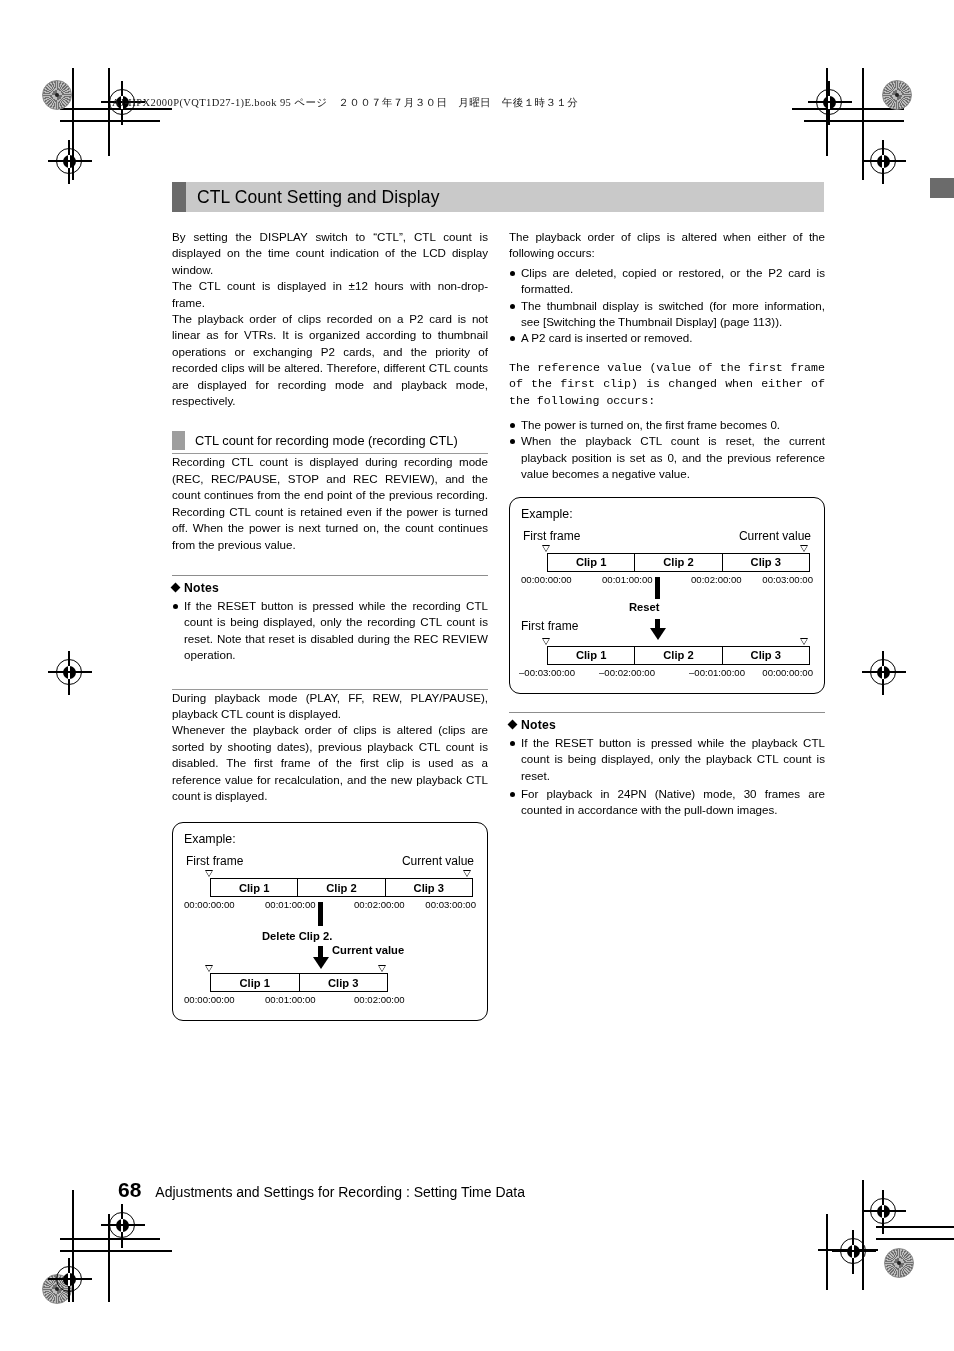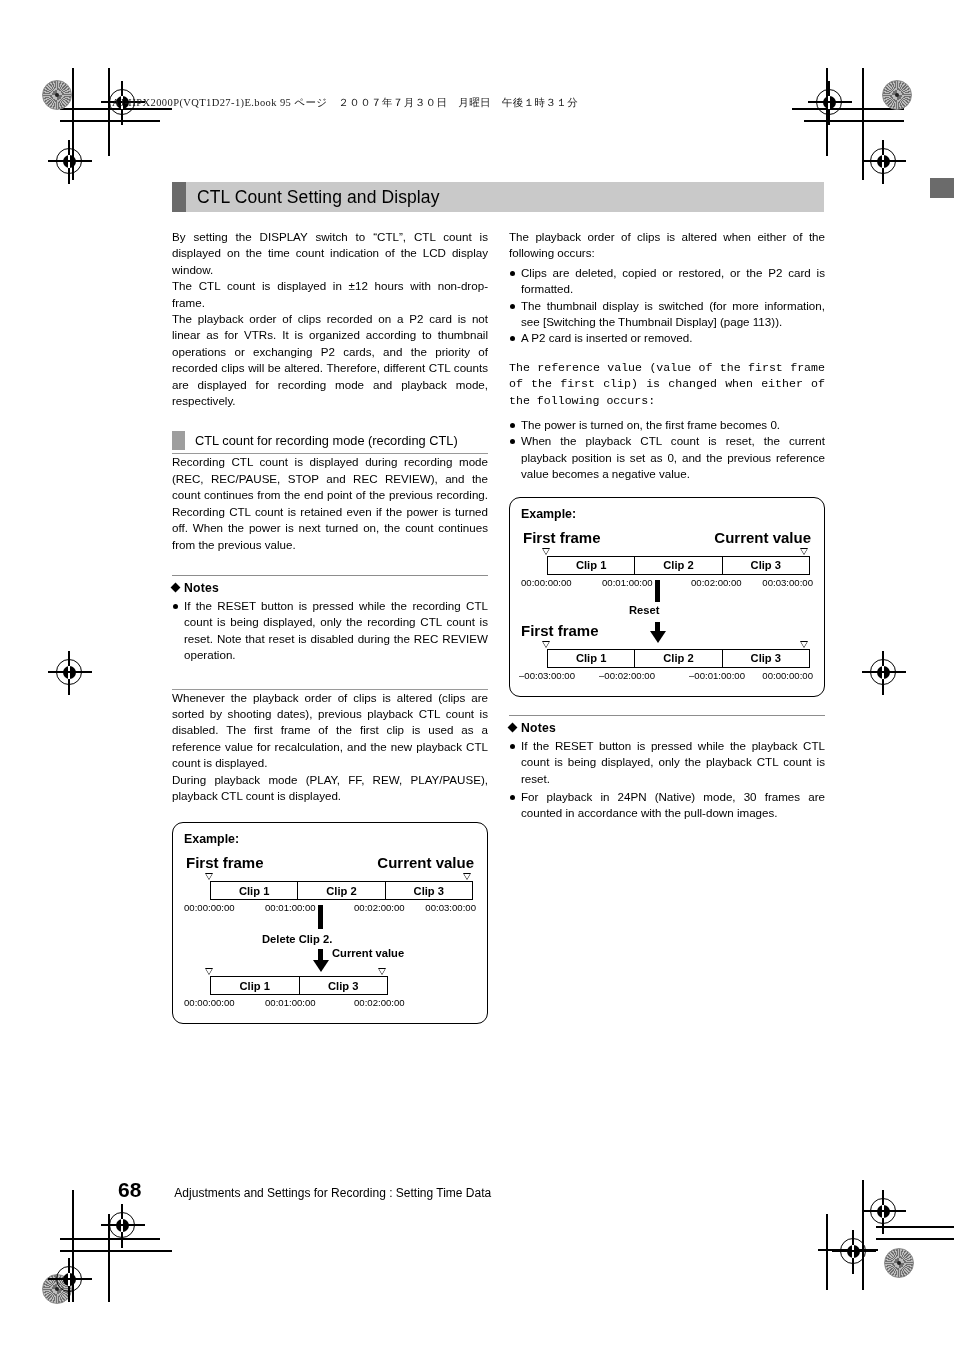--- a/index.html
+++ b/index.html
@@ -195,28 +195,28 @@
   
   .example-box {
     border: 1.3px solid #000;
     border-radius: 11px;
     padding: 9px 11px 11px 11px;
     margin-top: 18px;
     box-sizing: border-box;
   }
   .example-title {
     font-size: 12.4px;
-    font-weight: bold;
+    font-weight: normal;
     margin-bottom: 8px;
   }
   .lbl-row {
     display: flex;
     justify-content: space-between;
-    font-size: 15px;
-    font-weight: bold;
+    font-size: 12px;
+    font-weight: normal;
     margin-bottom: 1px;
   }
   .lbl-row.single { justify-content: flex-start; }
 
   .track-wrap { position: relative; }
   .tri-row {
     position: relative;
     height: 9px;
   }
   .tri {
@@ -294,22 +294,21 @@
     top: 1178px;
     display: flex;
     align-items: baseline;
     gap: 14px;
   }
   .footer .pageno {
     font-size: 21px;
     font-weight: bold;
   }
   .footer .foottext {
-    font-size: 12px;
-    margin-left: 19px;
+    font-size: 14px;
   }
 </style>
 </head>
 <body>
 
 <div>
 
   <div class="reg-line" style="left:72px; top:68px; width:1.6px; height:112px;"></div>
   <div class="reg-line" style="left:108px; top:68px; width:1.6px; height:88px;"></div>
   <div class="reg-line" style="left:60px; top:108px; width:112px; height:1.6px;"></div>
@@ -433,22 +432,22 @@
           <span>Notes</span>
         </div>
         <ul class="bullets">
           <li>If the RESET button is pressed while the recording CTL count is being displayed, only the recording CTL count is reset. Note that reset is disabled during the REC REVIEW operation.</li>
         </ul>
       </div>
 
       <div class="subhead two-line">
         <div class="marker"></div>
       </div>
+      <p class="body after-head">During playback mode (PLAY, FF, REW, PLAY/PAUSE), playback CTL count is displayed.</p>
       <p class="body">Whenever the playback order of clips is altered (clips are sorted by shooting dates), previous playback CTL count is disabled. The first frame of the first clip is used as a reference value for recalculation, and the new playback CTL count is displayed.</p>
-      <p class="body after-head">During playback mode (PLAY, FF, REW, PLAY/PAUSE), playback CTL count is displayed.</p>
 
       <div class="example-box">
         <div class="example-title">Example:</div>
 
         <div class="lbl-row" style="padding:0 2px;">
           <span>First frame</span>
           <span>Current value</span>
         </div>
 
         <div class="track-wrap" style="padding:0 0 0 26px;">

